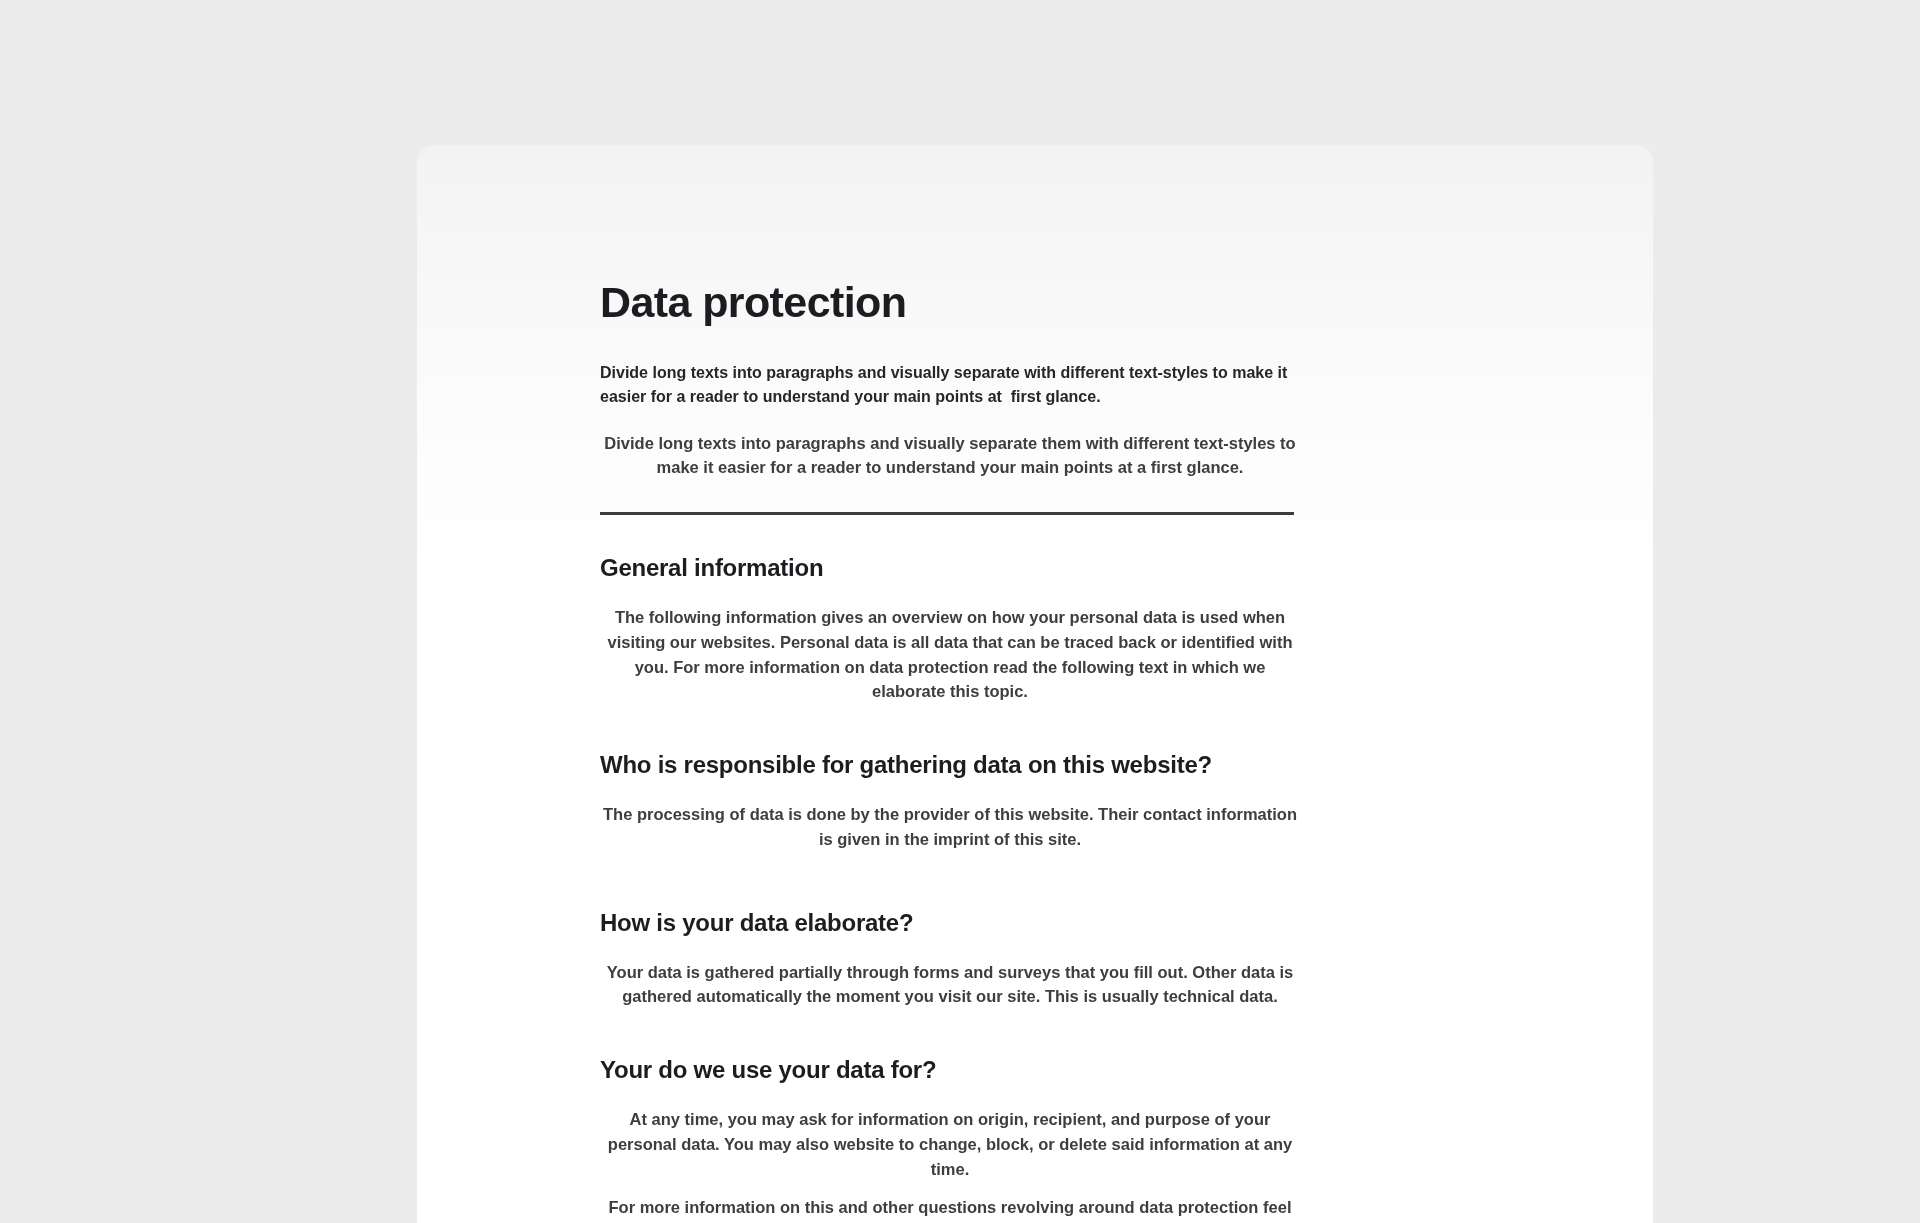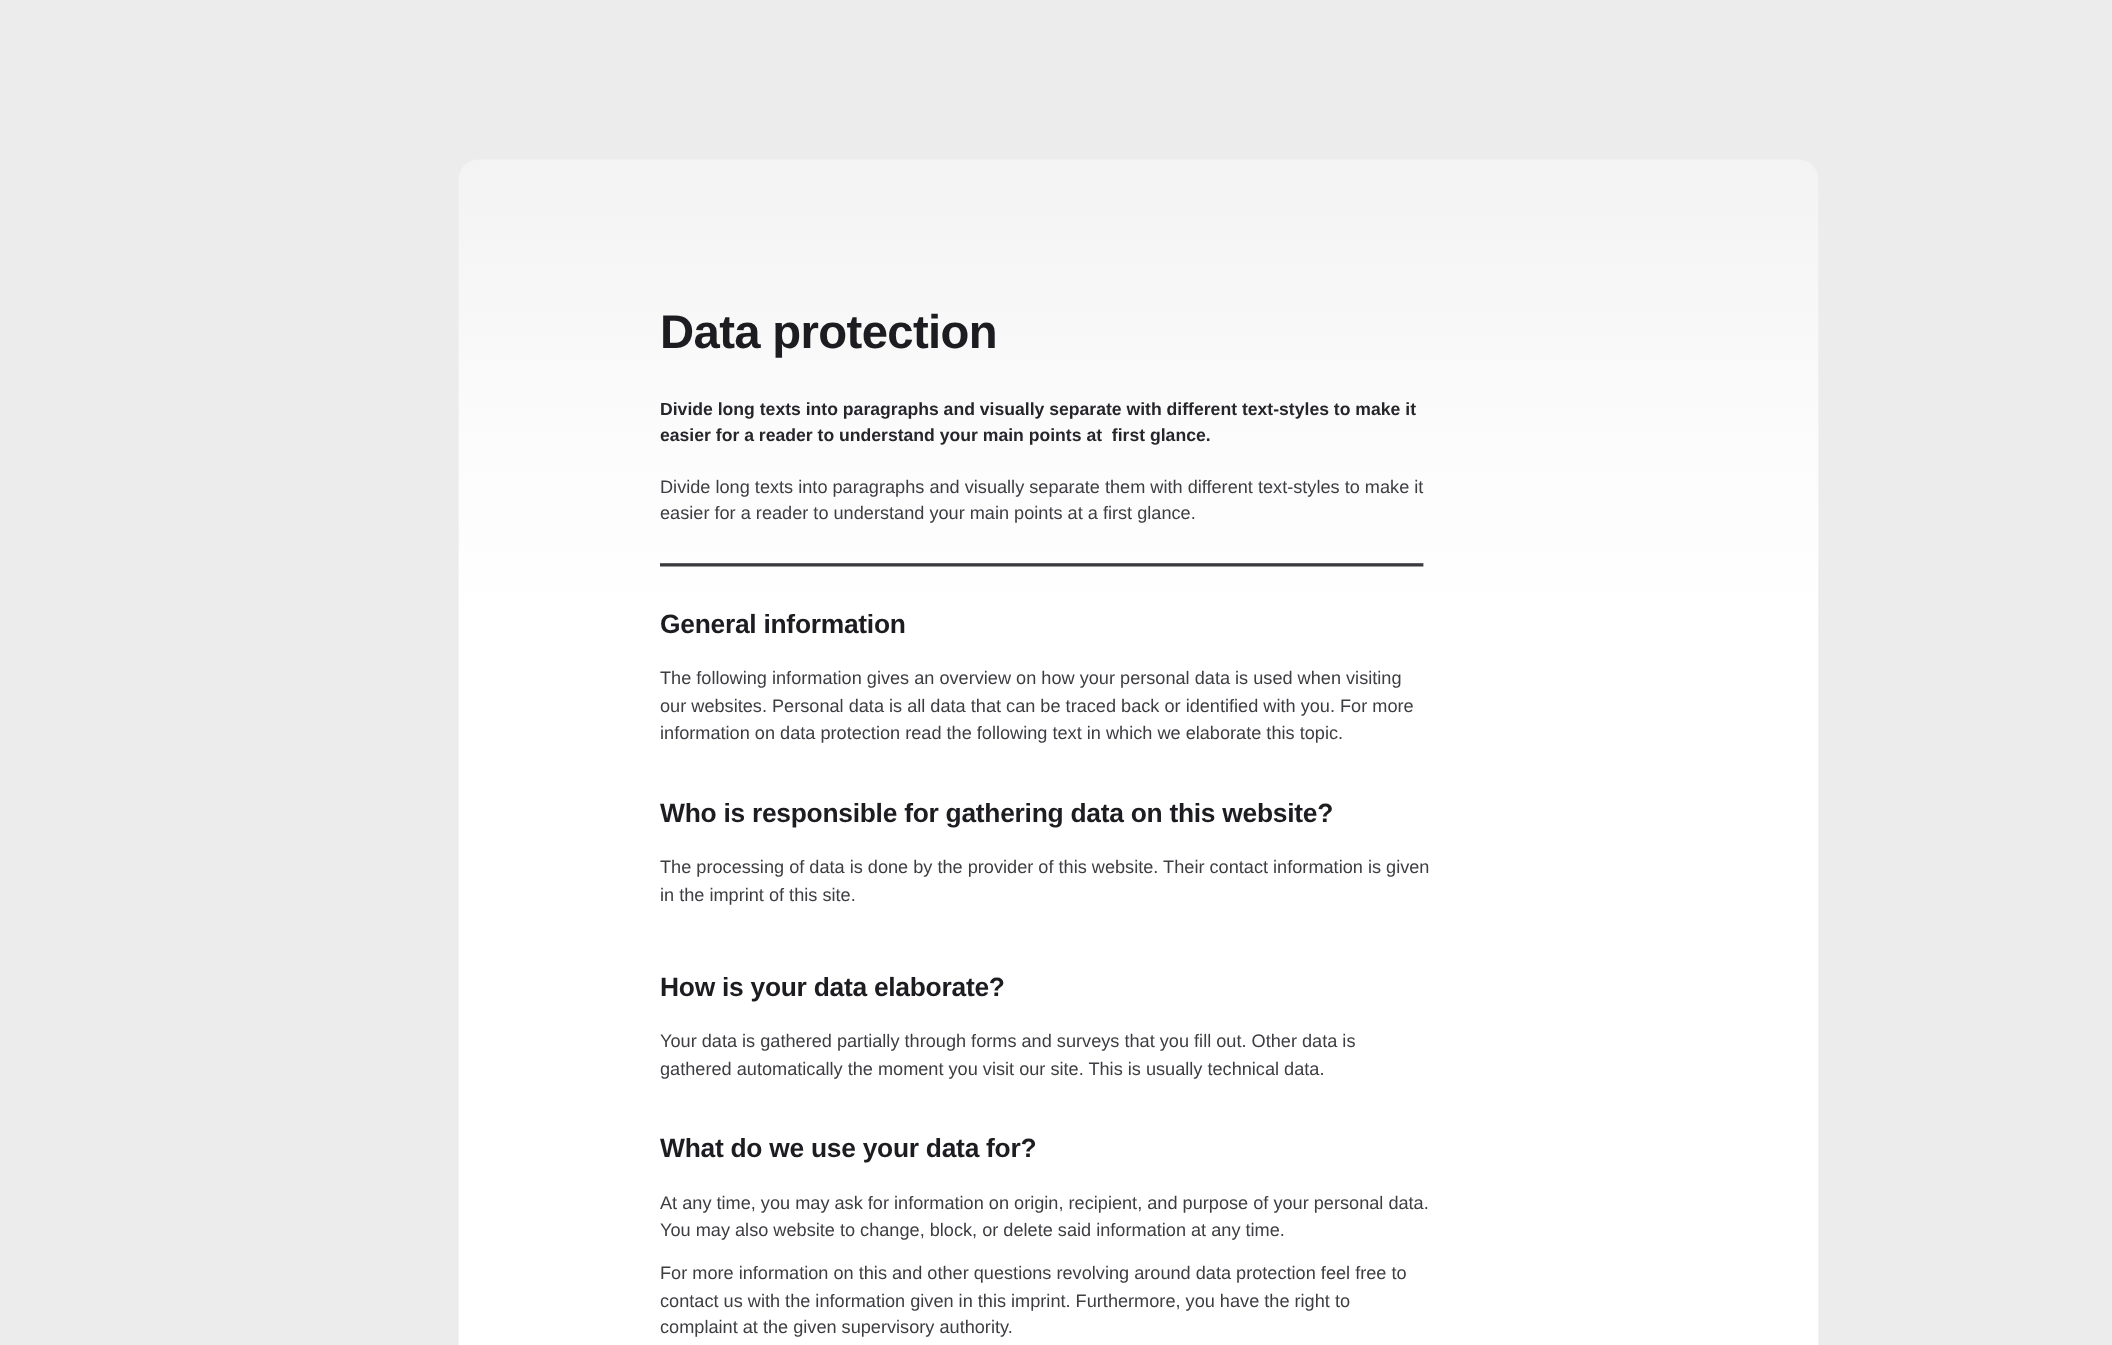--- a/index.html
+++ b/index.html
@@ -63,24 +63,25 @@
     line-height: 1.48;
     color: #25252a;
     max-width: 690px;
     white-space: pre-wrap;
   }
 
   .body-text {
     margin: 0;
     padding-top: 22px;
     font-size: 16.5px;
-    font-weight: normal;
+    font-weight: bold;
     line-height: 1.5;
     color: #3d3d42;
     max-width: 700px;
+    text-align: center;
   }
 
   .body-text.tight {
     padding-top: 14px;
   }
 
   #rule-wrap {
     padding-top: 32px;
   }
 
@@ -141,21 +142,21 @@
     <h2 class="section-heading gap-lg">Who is responsible for gathering data on this website?</h2>
     <div class="para-block">
       <p class="body-text">The processing of data is done by the provider of this website. Their contact information is given in the imprint of this site.</p>
     </div>
 
     <h2 class="section-heading gap-xl">How is your data elaborate?</h2>
     <div class="para-block">
       <p class="body-text">Your data is gathered partially through forms and surveys that you fill out. Other data is gathered automatically the moment you visit our site. This is usually technical data.</p>
     </div>
 
-    <h2 class="section-heading gap-lg">What do we use your data for?</h2>
+    <h2 class="section-heading gap-lg">Your do we use your data for?</h2>
     <div class="para-block">
       <p class="body-text">At any time, you may ask for information on origin, recipient, and purpose of your personal data. You may also website to change, block, or delete said information at any time.</p>
       <p class="body-text tight">For more information on this and other questions revolving around data protection feel free to contact us with the information given in this imprint. Furthermore, you have the right to complaint at the given supervisory authority.</p>
     </div>
 
     <h2 class="section-heading gap-lg">What do we use your data for?</h2>
 
   </div>
 </div>
 

